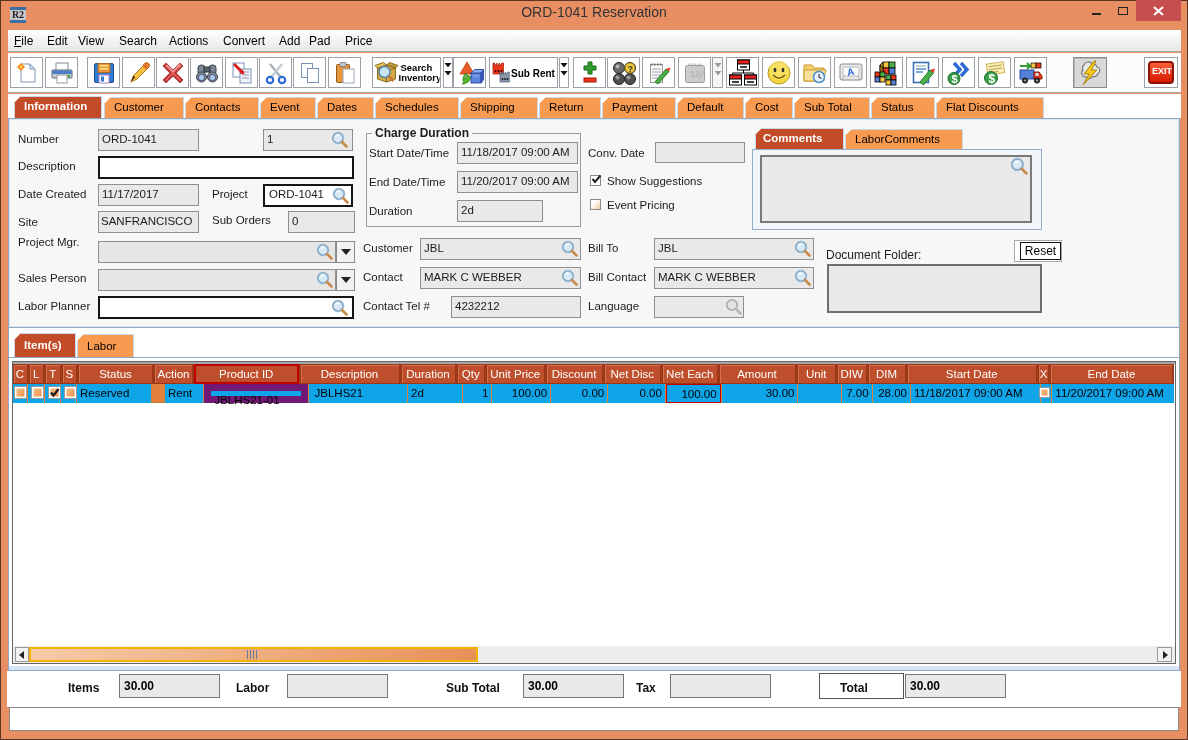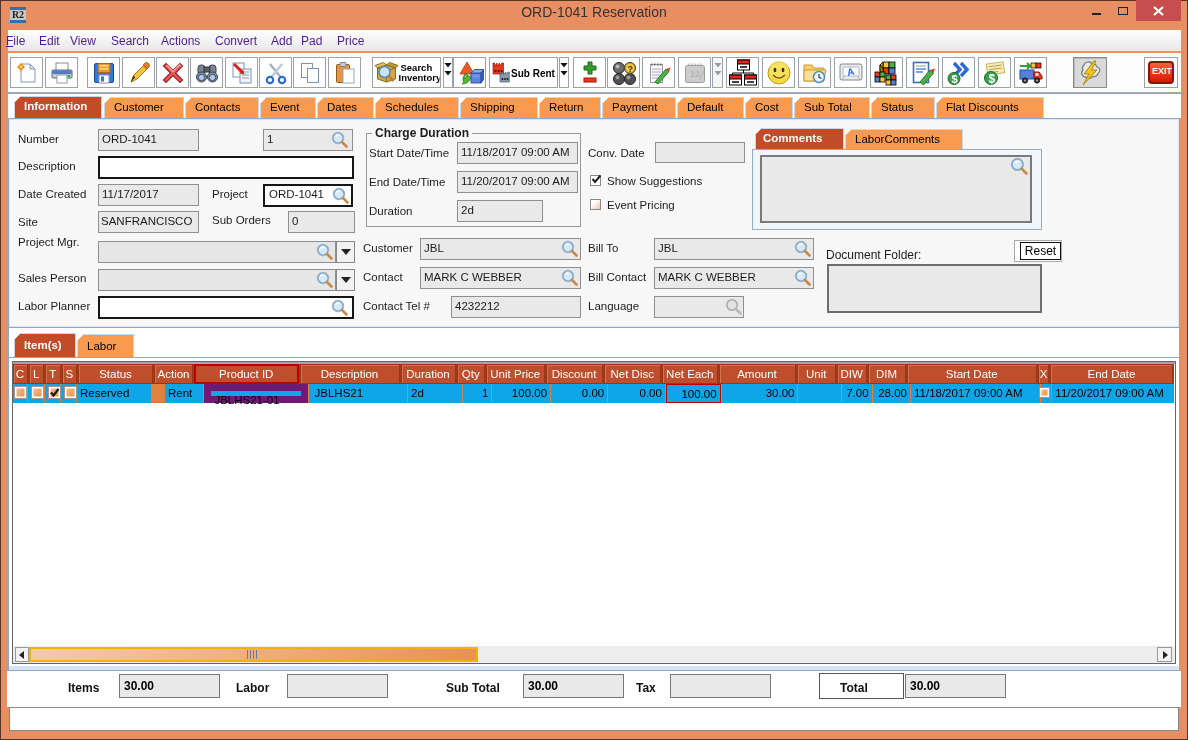--- a/index.html
+++ b/index.html
@@ -34,21 +34,21 @@
 <div class="abs" style="left:10px;top:7px;width:16px;height:16px;background:#c8c8c8;border-top:3px solid #3A6EA5;border-bottom:3px solid #3A6EA5;color:#222;font-size:10px;font-weight:bold;text-align:center;line-height:10px;font-family:'Liberation Serif',serif;">R2</div>
 <div class="abs" style="left:0;top:4px;width:1188px;text-align:center;font-size:14px;color:#333;">ORD-1041 Reservation</div>
 <div class="abs" style="left:1092px;top:13px;width:9px;height:2px;background:#222;"></div>
 <div class="abs" style="left:1118px;top:7px;width:10px;height:8px;border:1.5px solid #222;"></div>
 <div class="abs" style="left:1136px;top:0;width:45px;height:21px;background:#C74E4E;"></div>
 <svg class="abs" style="left:1153px;top:6px;" width="11" height="10" viewBox="0 0 11 10">
     <path d="M1 1 L10 9 M10 1 L1 9" stroke="#fff" stroke-width="2.1"></path>
   </svg>
 
 <div class="abs" style="left:8px;top:30px;width:1173px;height:22px;background:linear-gradient(#ffffff,#e7e7e7);border-bottom:1px solid #aaa;"></div>
-<div class="abs" style="left:0;top:30px;width:1173px;height:28px;font-size:12px;color:#4c1d95;">
+<div class="abs" style="left:8px;top:30px;width:1173px;height:28px;font-size:12px;color:#000000;">
   <span style="position:absolute;left:6px;top:4px;"><u>F</u>ile</span>
   <span style="position:absolute;left:39px;top:4px;">Edit</span>
   <span style="position:absolute;left:70px;top:4px;">View</span>
   <span style="position:absolute;left:111px;top:4px;">Search</span>
   <span style="position:absolute;left:161px;top:4px;">Actions</span>
   <span style="position:absolute;left:215px;top:4px;">Convert</span>
   <span style="position:absolute;left:271px;top:4px;">Add</span>
   <span style="position:absolute;left:301px;top:4px;">Pad</span>
   <span style="position:absolute;left:337px;top:4px;">Price</span>
 </div>

